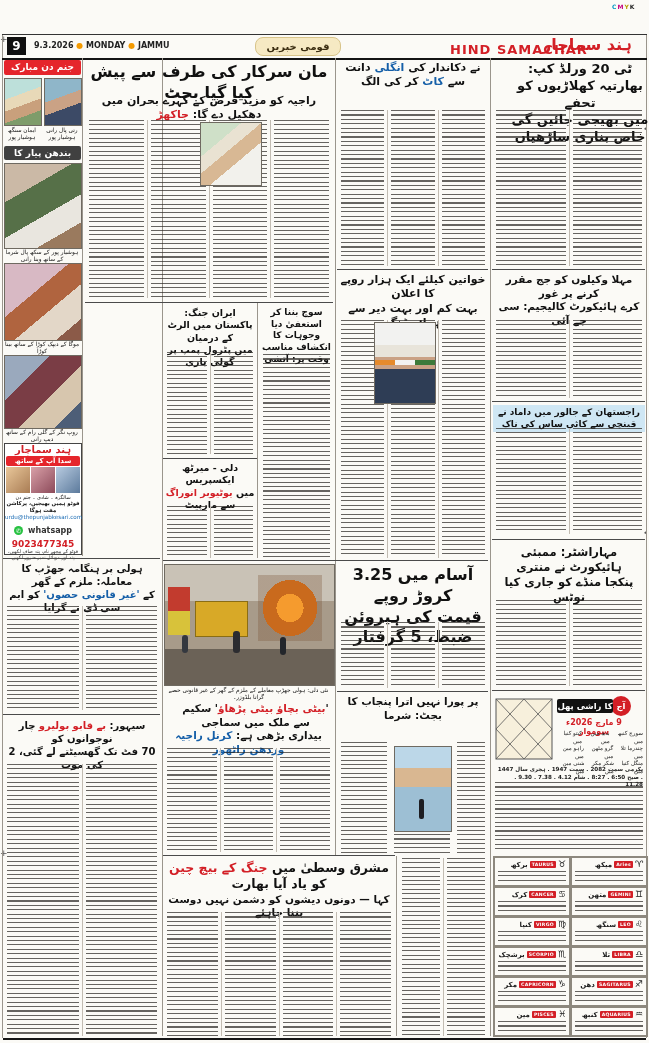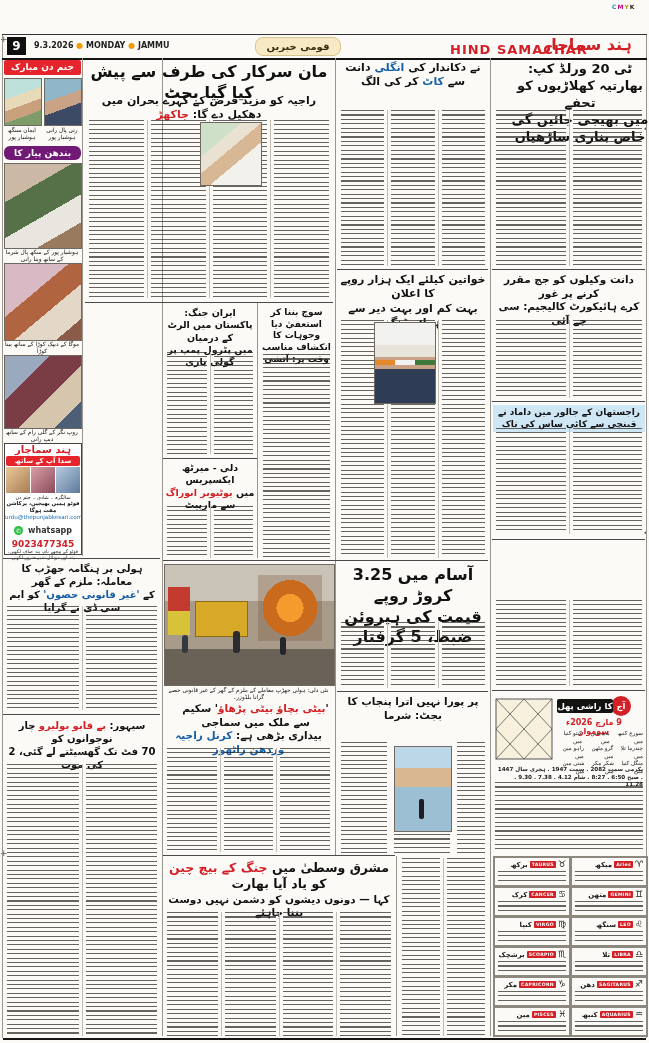--- a/index.html
+++ b/index.html
@@ -84,21 +84,21 @@
   <div class="abs ph" style="left:4px;top:78px;width:36px;height:46px;background:linear-gradient(160deg,#bde0da 0 35%,#e8d9b8 35% 55%,#c9a07c 55% 75%,#7e9c6a 75%);"></div>
   <div class="abs ph" style="left:44px;top:78px;width:36px;height:46px;background:linear-gradient(160deg,#8fb6c9 0 40%,#caa285 40% 62%,#3c4a66 62%);"></div>
   <div class="abs cap" style="left:4px;top:127px;width:36px;">
     <span>ایمان سنگھ</span><br>
     <span>ہوشیار پور</span>
   </div>
   <div class="abs cap" style="left:44px;top:127px;width:36px;">
     <span>رتی پال رانی</span><br>
     <span>ہوشیار پور</span>
   </div>
-  <div class="abs banner" style="left:4px;top:146px;width:77px;height:14px;background:#701a75;font-size:9px;line-height:14px;border-radius:6px;">
+  <div class="abs banner" style="left:4px;top:146px;width:77px;height:14px;background:#404040;font-size:9px;line-height:14px;">
     <span>بندھن پیار کا</span>
   </div>
   <div class="abs ph" style="left:4px;top:163px;width:76px;height:84px;background:linear-gradient(150deg,#cbb9a6 0 30%,#567048 30% 58%,#e9e6df 58% 80%,#9a7a5e 80%);"></div>
   <div class="abs cap" style="left:4px;top:249px;width:76px;"><span>ہوشیار پور کے سکھ پال شرما کے ساتھ وینا رانی</span></div>
   <div class="abs ph" style="left:4px;top:263px;width:76px;height:76px;background:linear-gradient(140deg,#d8b9c4 0 38%,#b0643f 38% 60%,#e3d7c8 60% 85%,#8b5a48 85%);"></div>
   <div class="abs cap" style="left:4px;top:341px;width:76px;"><span>موگا کے دیپک کوڑا کے ساتھ بینا کوڑا</span></div>
   <div class="abs ph" style="left:4px;top:355px;width:76px;height:72px;background:linear-gradient(135deg,#9aa9bd 0 30%,#7a3d45 30% 58%,#d7c6ae 58% 82%,#4d5e77 82%);"></div>
   <div class="abs cap" style="left:4px;top:429px;width:76px;"><span>روپ نگر کے گلی رام کے ساتھ دیپ رانی</span></div>
 
   <div class="abs" style="left:4px;top:443px;width:76px;height:110px;border:1px solid #444;background:#fff;">
@@ -227,21 +227,21 @@
     <div class="c">
         <div class="gk"></div>
       </div>
     <div class="c">
         <div class="gk"></div>
       </div>
   </div>
   <div class="hr" style="left:492px;top:269px;width:153px;"></div>
 
   <div class="abs hl" style="left:493px;top:273px;width:152px;font-size:10.5px;">
-    <span style="display:block;">دانت وکیلوں کو جج مقرر کرنے پر غور</span>
+    <span style="display:block;">مہلا وکیلوں کو جج مقرر کرنے پر غور</span>
     <span style="display:block;">کرے ہائیکورٹ کالیجیم: سی جے آئی</span>
   </div>
   <div class="cols" style="left:493px;top:320px;width:152px;height:78px;">
     <div class="c">
         <div class="gk"></div>
       </div>
     <div class="c">
         <div class="gk"></div>
       </div>
   </div>
@@ -253,20 +253,24 @@
   <div class="cols" style="left:493px;top:428px;width:152px;height:106px;">
     <div class="c">
         <div class="gk"></div>
       </div>
     <div class="c">
         <div class="gk"></div>
       </div>
   </div>
   <div class="hr" style="left:492px;top:539px;width:153px;"></div>
 
+  <div class="abs hl" style="left:493px;top:545px;width:152px;font-size:11.5px;">
+    <span style="display:block;">مہاراشٹر: ممبئی ہائیکورٹ نے منتری</span>
+    <span style="display:block;">پنکجا منڈے کو جاری کیا نوٹس</span>
+  </div>
   <div class="cols" style="left:493px;top:600px;width:152px;height:86px;">
     <div class="c">
         <div class="gk"></div>
       </div>
     <div class="c">
         <div class="gk"></div>
       </div>
   </div>
   <div class="hr" style="left:492px;top:690px;width:153px;"></div>
 

